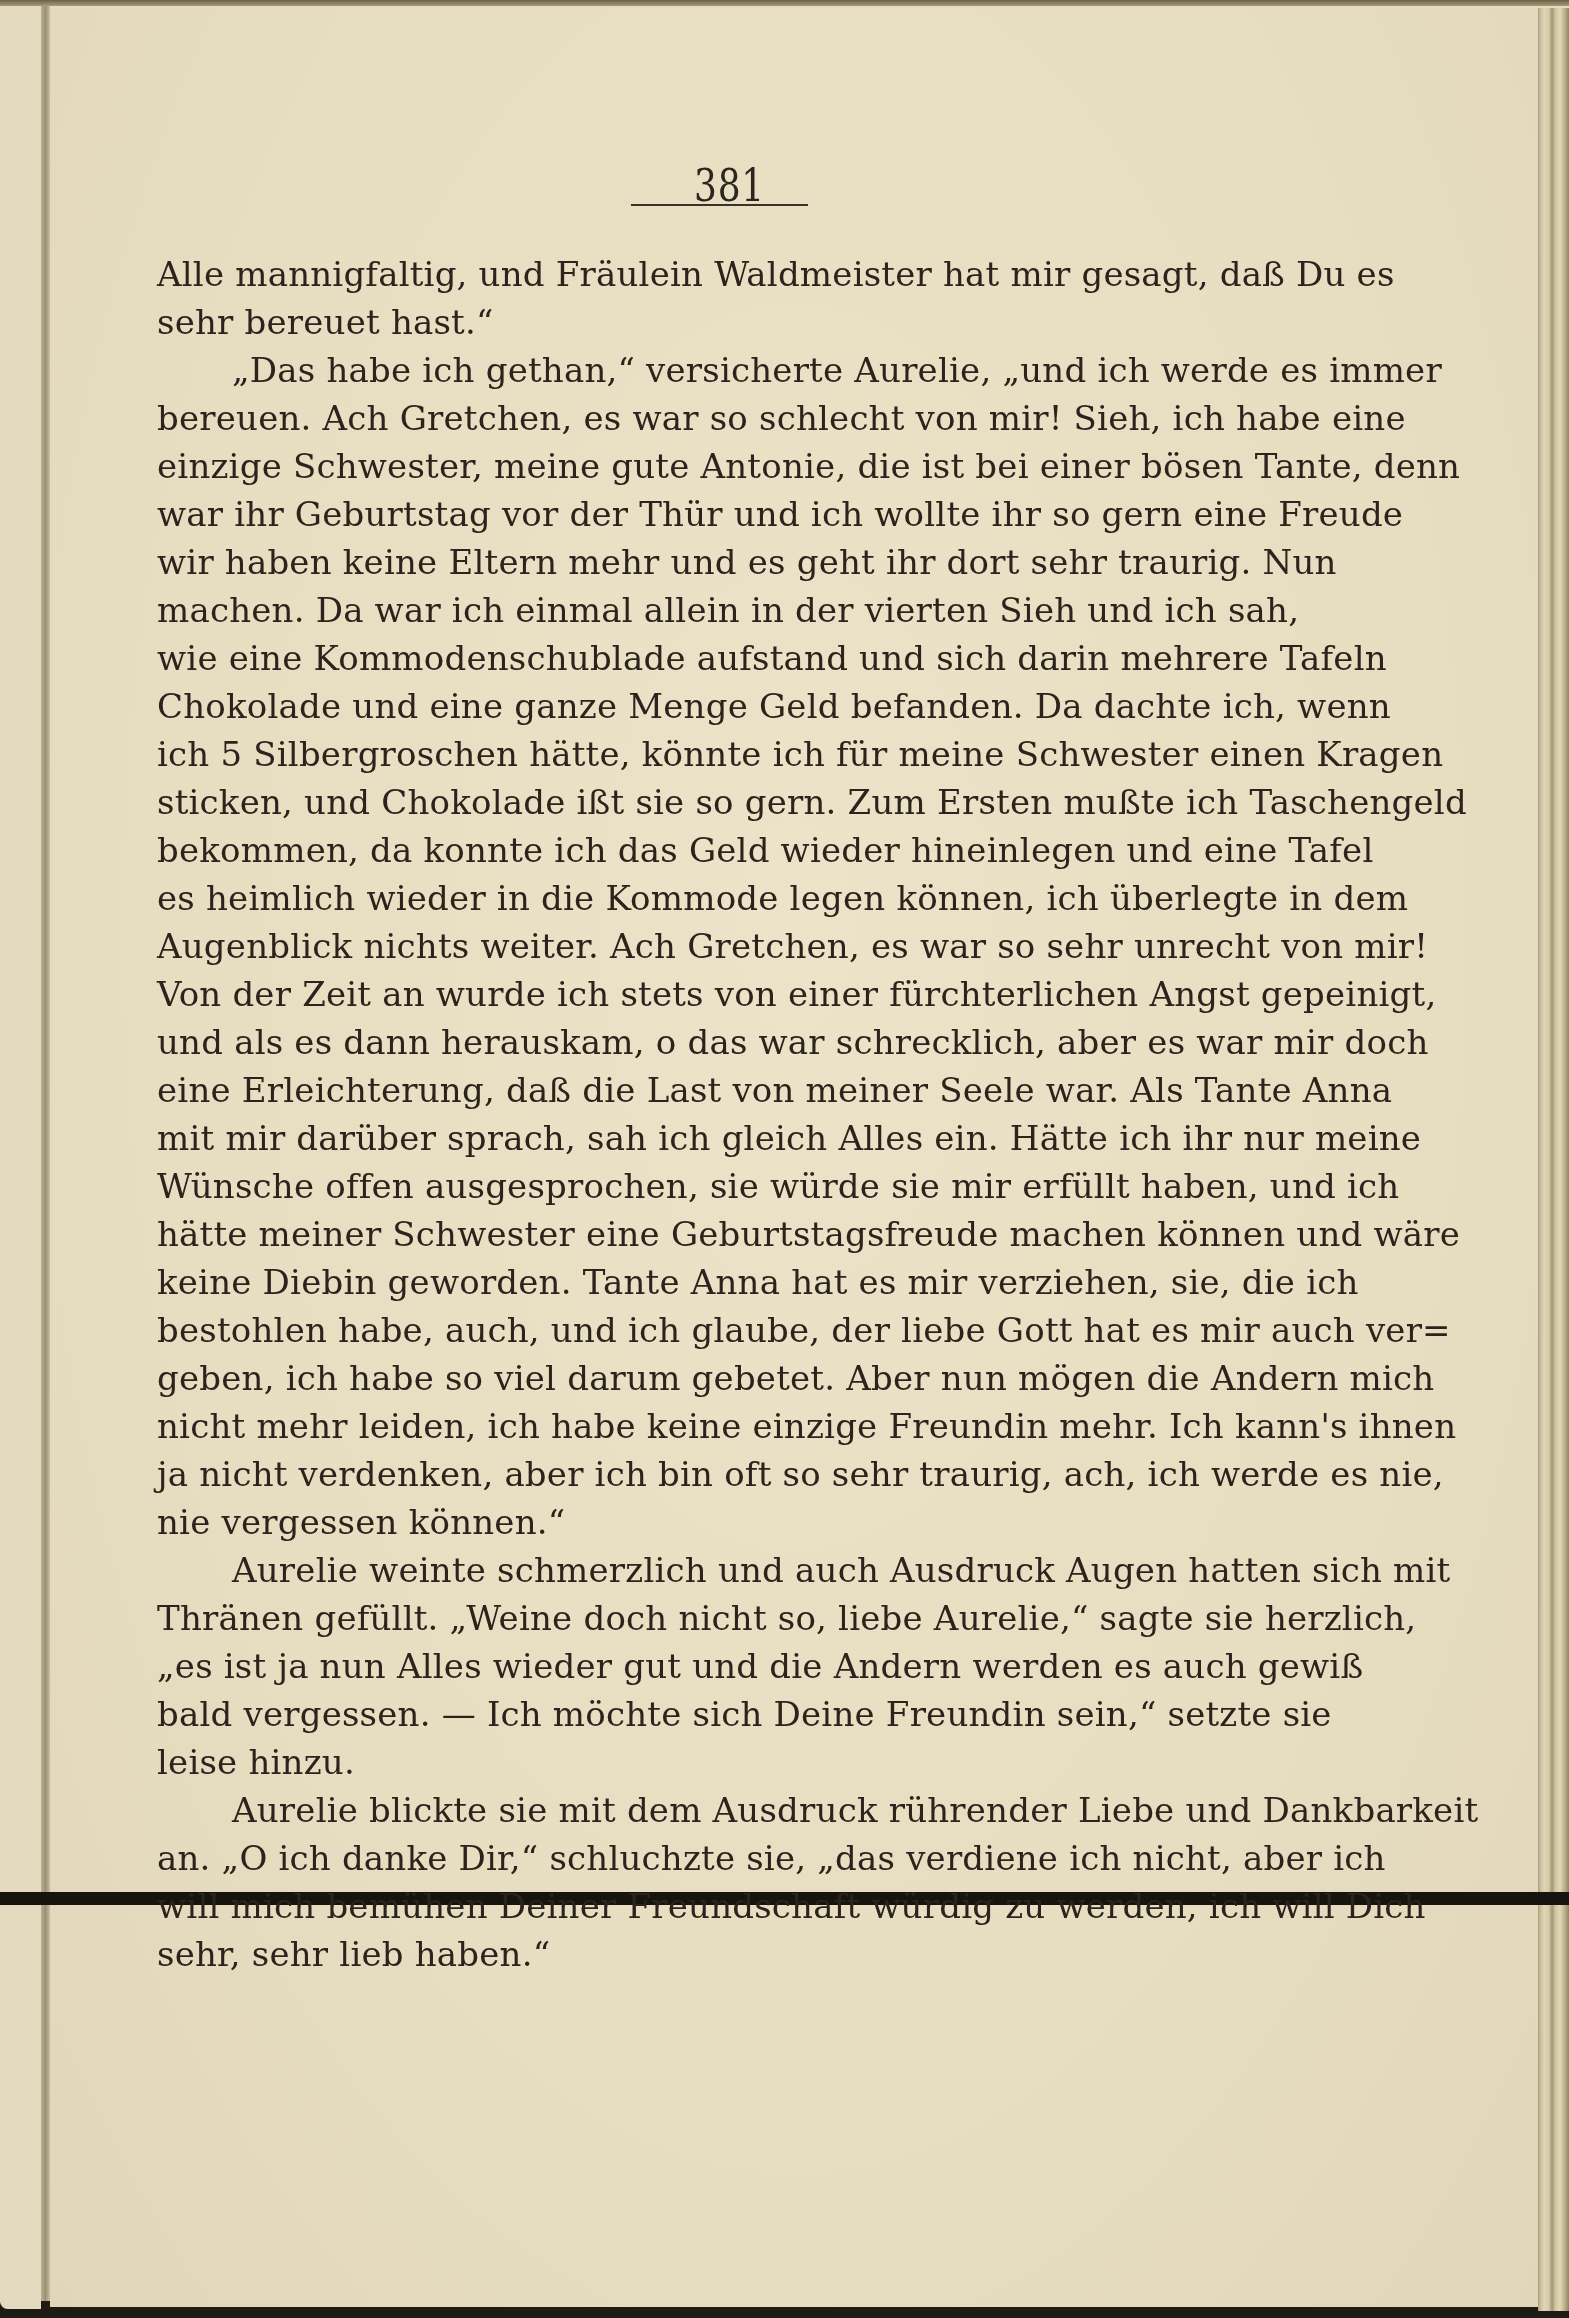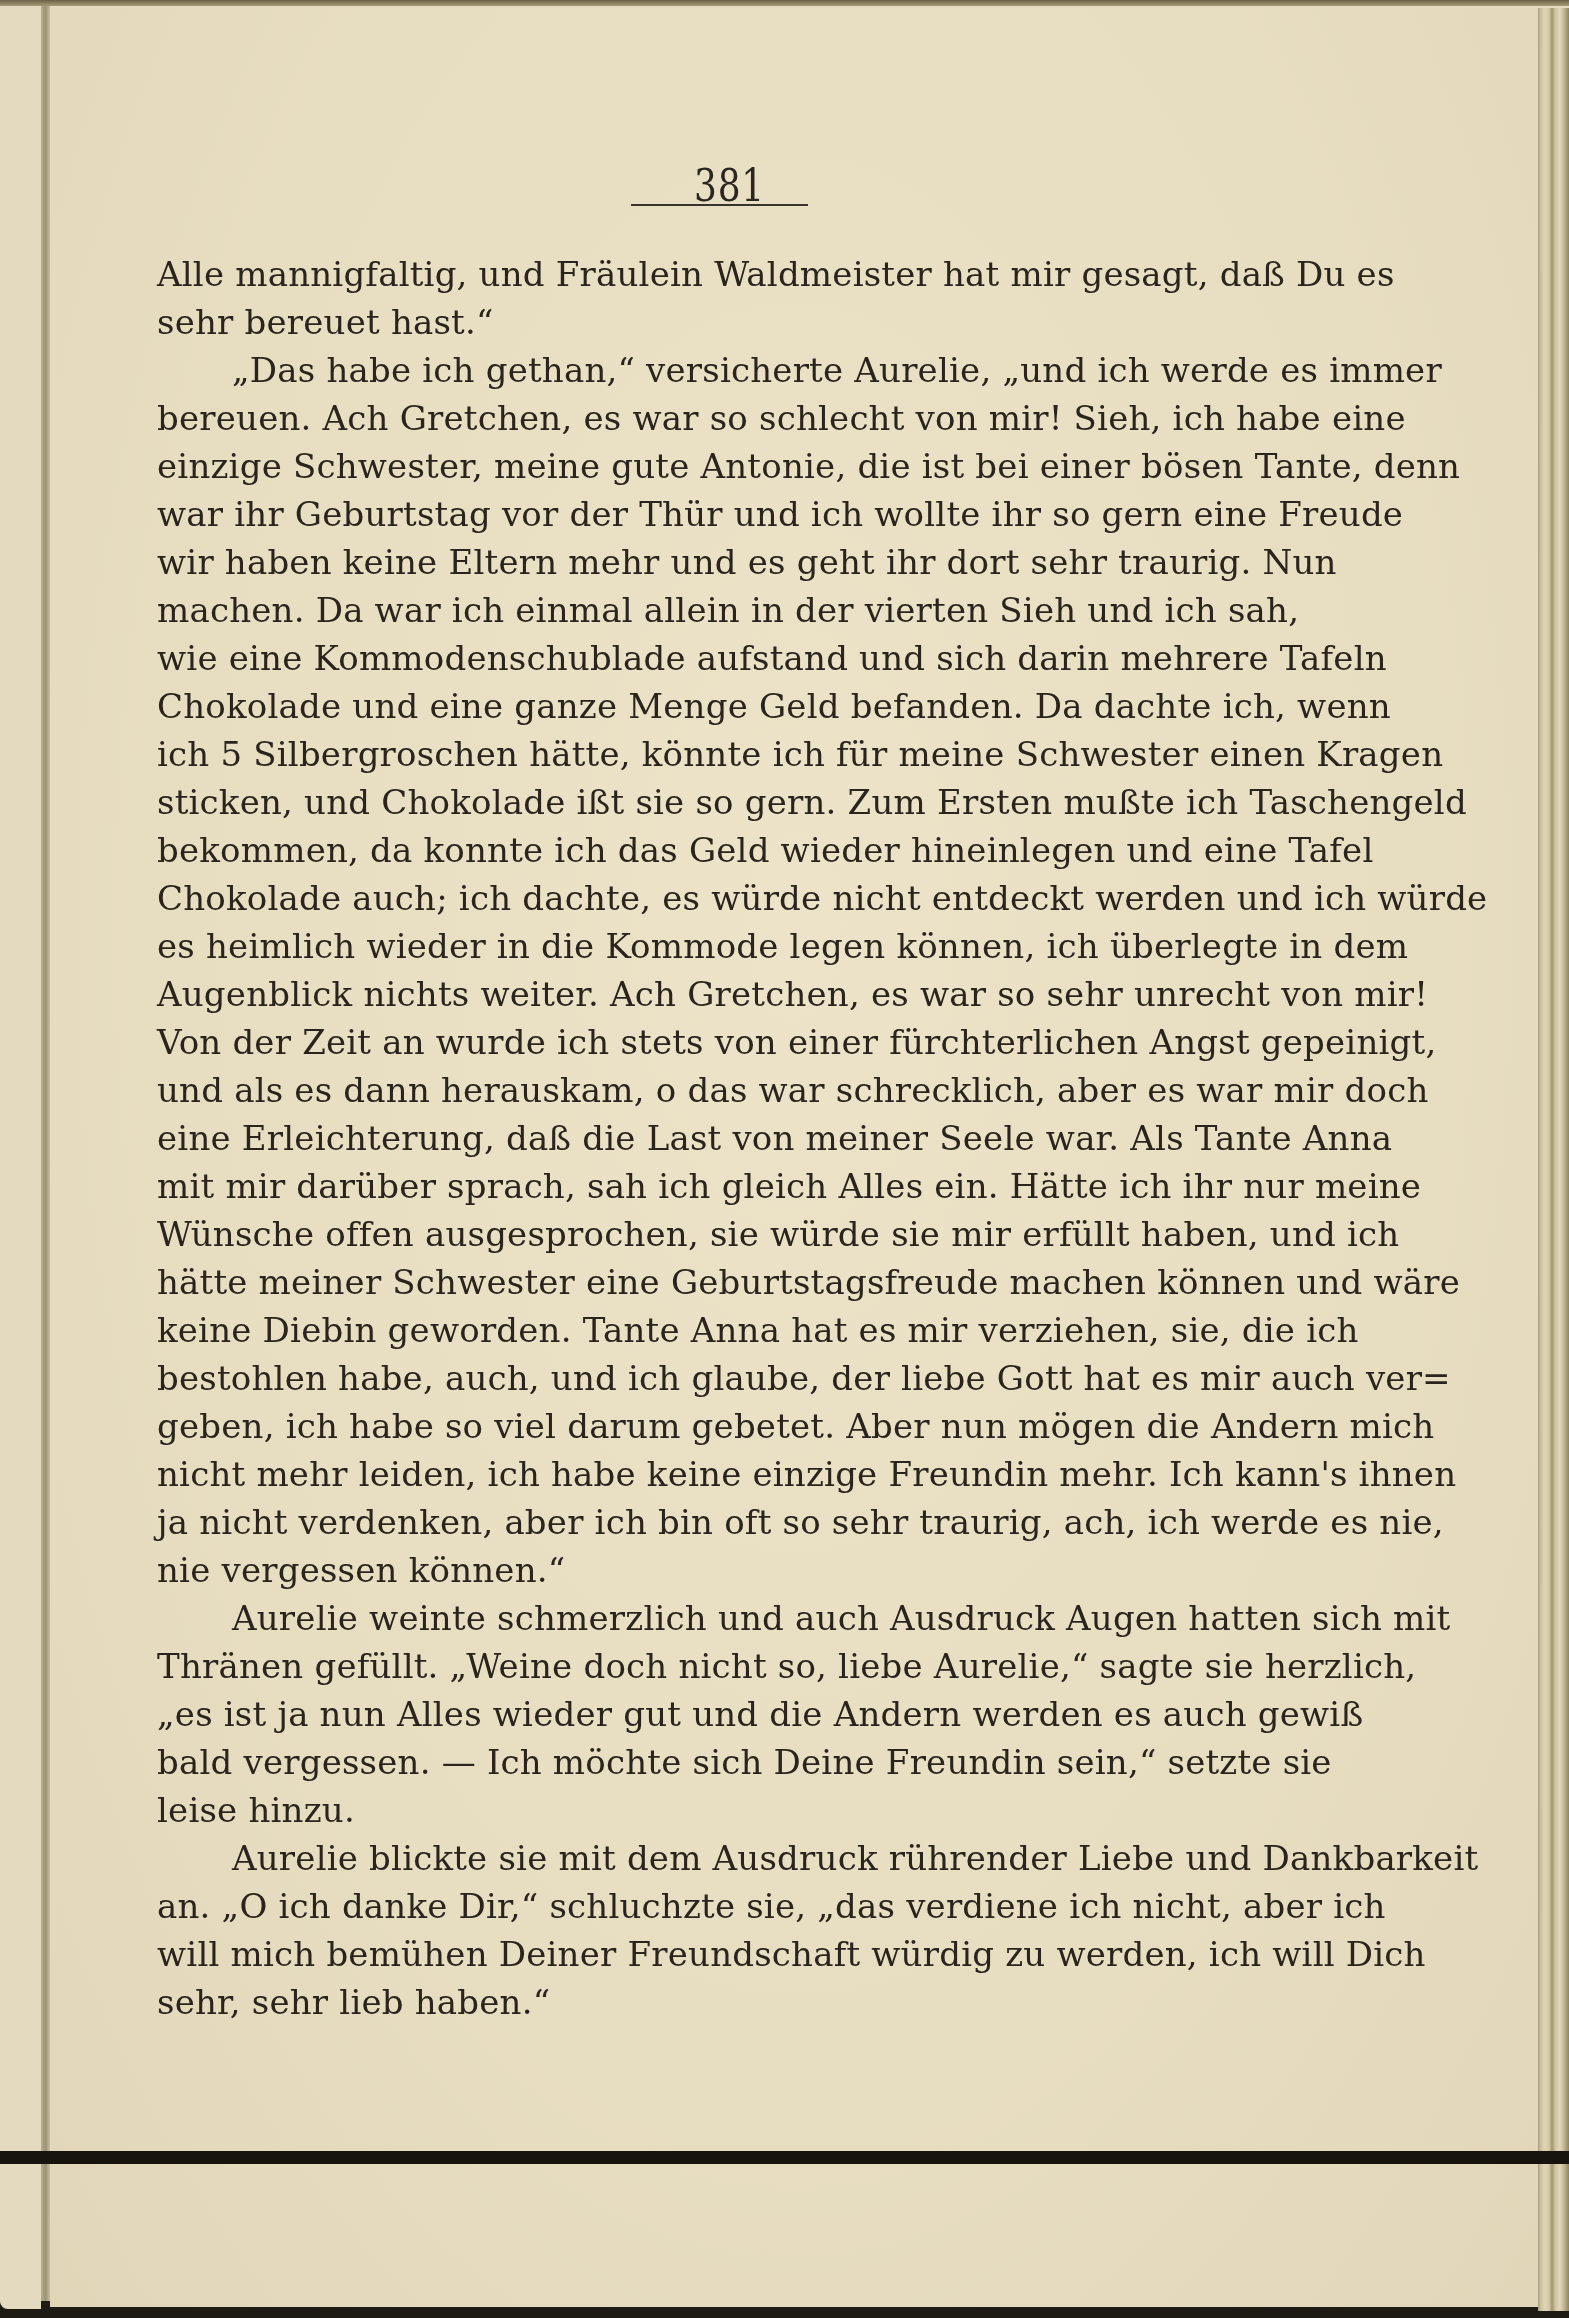--- a/index.html
+++ b/index.html
@@ -9,21 +9,21 @@
     body {
       width: 1569px;
       height: 2319px;
       background: #1e1a14;
       position: relative;
       overflow: hidden;
     }
     .scan {
       position: absolute;
       left: 0; top: 0;
-      width: 1569px; height: 2164px;
+      width: 1569px; height: 1905px;
       background: #e6dcc0;
     }
     .top-edge {
       position: absolute;
       left: 0; top: 0;
       width: 1569px; height: 6.3px;
       background: linear-gradient(#6d6247, #a59a7a);
     }
     .left-flap {
       position: absolute;
@@ -127,21 +127,20 @@
         <span class="line">bereuen.  Ach Gretchen, es war so schlecht von mir!  Sieh, ich habe eine</span>
         <span class="line">einzige Schwester, meine gute Antonie, die ist bei einer bösen Tante, denn</span>
         <span class="line">war ihr Geburtstag vor der Thür und ich wollte ihr so gern eine Freude</span>
         <span class="line">wir haben keine Eltern mehr und es geht ihr dort sehr traurig.  Nun</span>
         <span class="line">machen.  Da war ich einmal allein in der vierten Sieh und ich sah,</span>
         <span class="line">wie eine Kommodenschublade aufstand und sich darin mehrere Tafeln</span>
         <span class="line">Chokolade und eine ganze Menge Geld befanden.  Da dachte ich, wenn</span>
         <span class="line">ich 5 Silbergroschen hätte, könnte ich für meine Schwester einen Kragen</span>
         <span class="line">sticken, und Chokolade ißt sie so gern.  Zum Ersten mußte ich Taschengeld</span>
         <span class="line">bekommen, da konnte ich das Geld wieder hineinlegen und eine Tafel</span>
-        <span class="line">Chokolade auch; ich dachte, es würde nicht entdeckt werden und ich würde</span>
         <span class="line">es heimlich wieder in die Kommode legen können, ich überlegte in dem</span>
         <span class="line">Augenblick nichts weiter.  Ach Gretchen, es war so sehr unrecht von mir!</span>
         <span class="line">Von der Zeit an wurde ich stets von einer fürchterlichen Angst gepeinigt,</span>
         <span class="line">und als es dann herauskam, o das war schrecklich, aber es war mir doch</span>
         <span class="line">eine Erleichterung, daß die Last von meiner Seele war.  Als Tante Anna</span>
         <span class="line">mit mir darüber sprach, sah ich gleich Alles ein.  Hätte ich ihr nur meine</span>
         <span class="line">Wünsche offen ausgesprochen, sie würde sie mir erfüllt haben, und ich</span>
         <span class="line">hätte meiner Schwester eine Geburtstagsfreude machen können und wäre</span>
         <span class="line">keine Diebin geworden.  Tante Anna hat es mir verziehen, sie, die ich</span>
         <span class="line">bestohlen habe, auch, und ich glaube, der liebe Gott hat es mir auch ver=</span>

